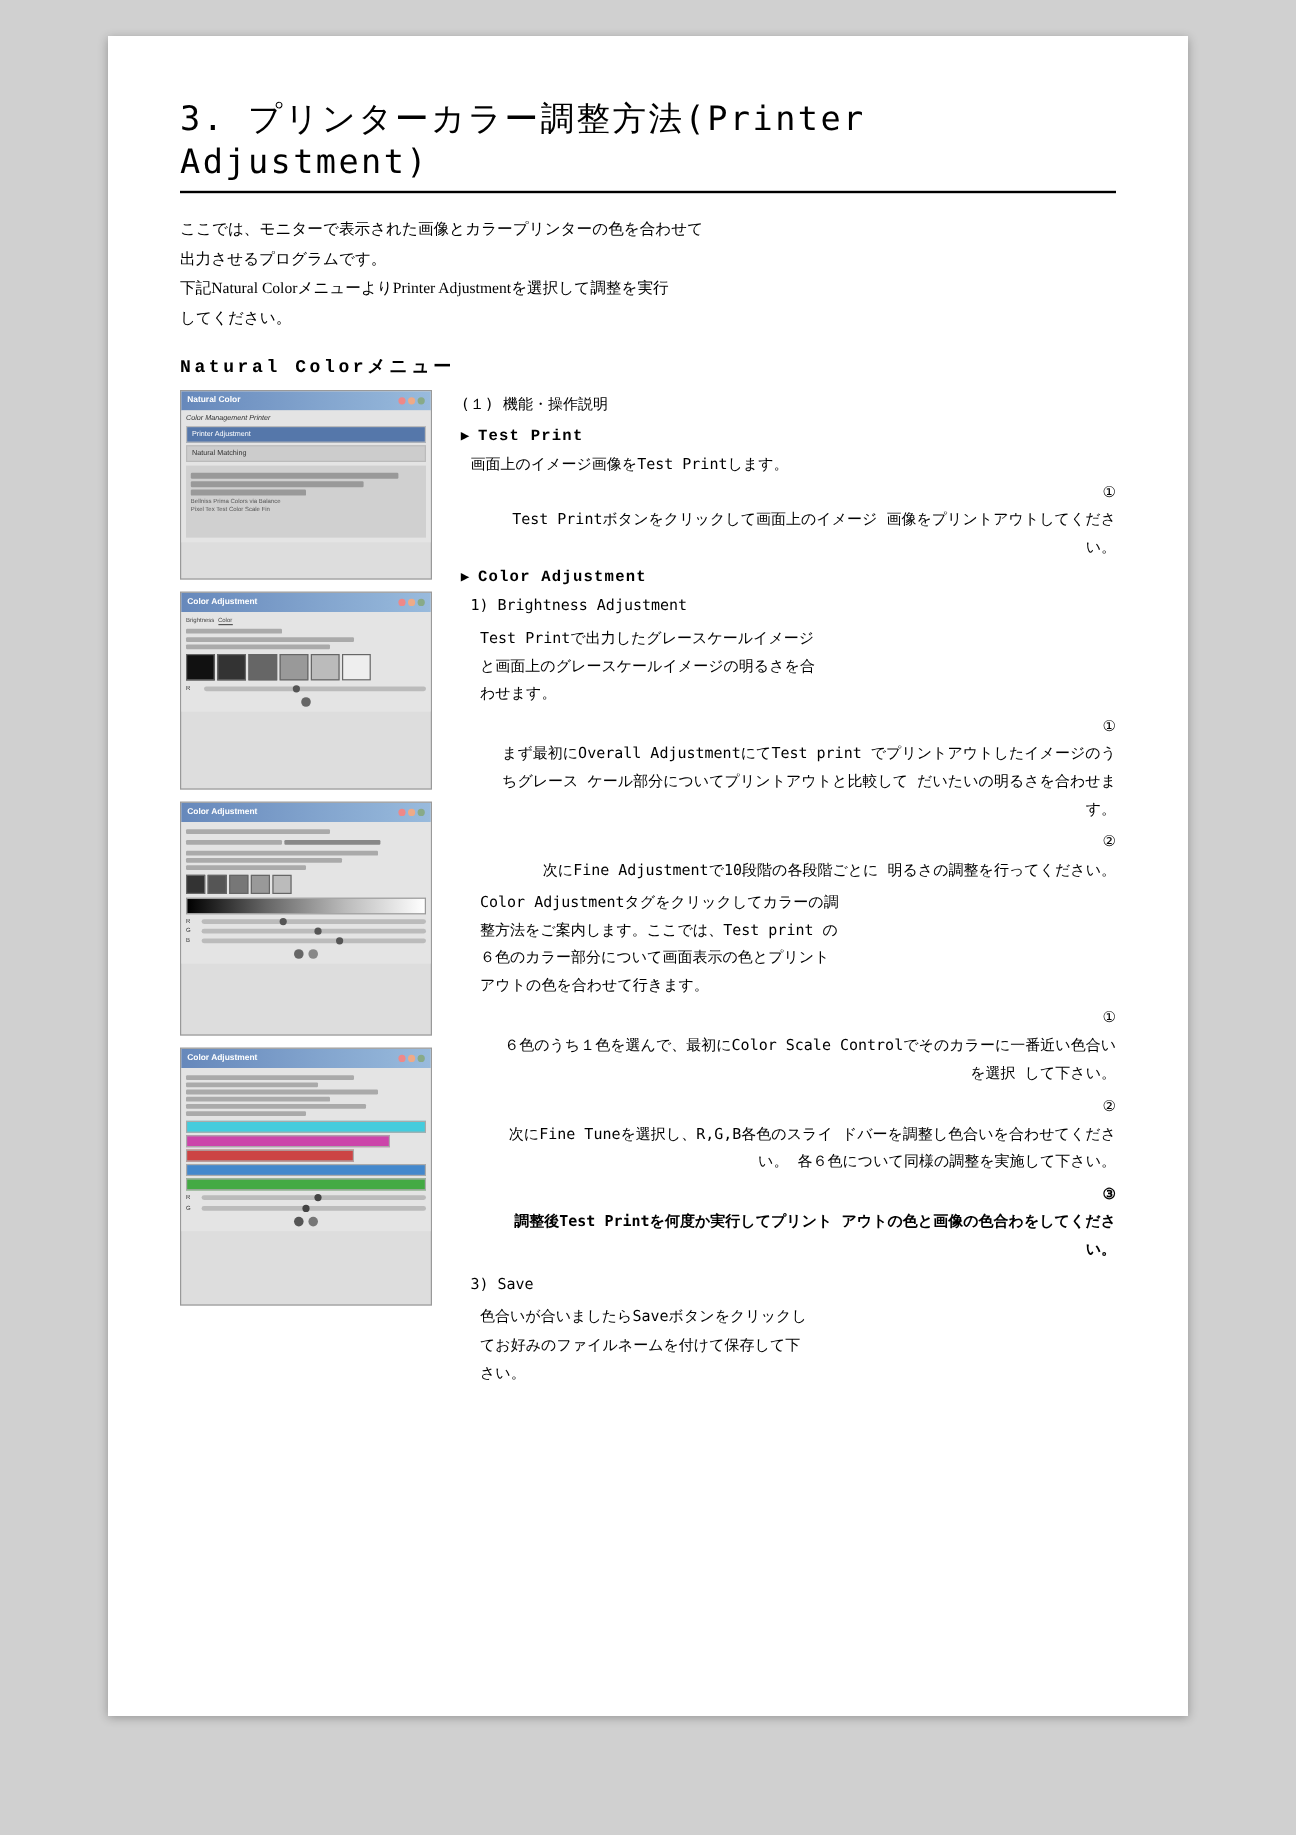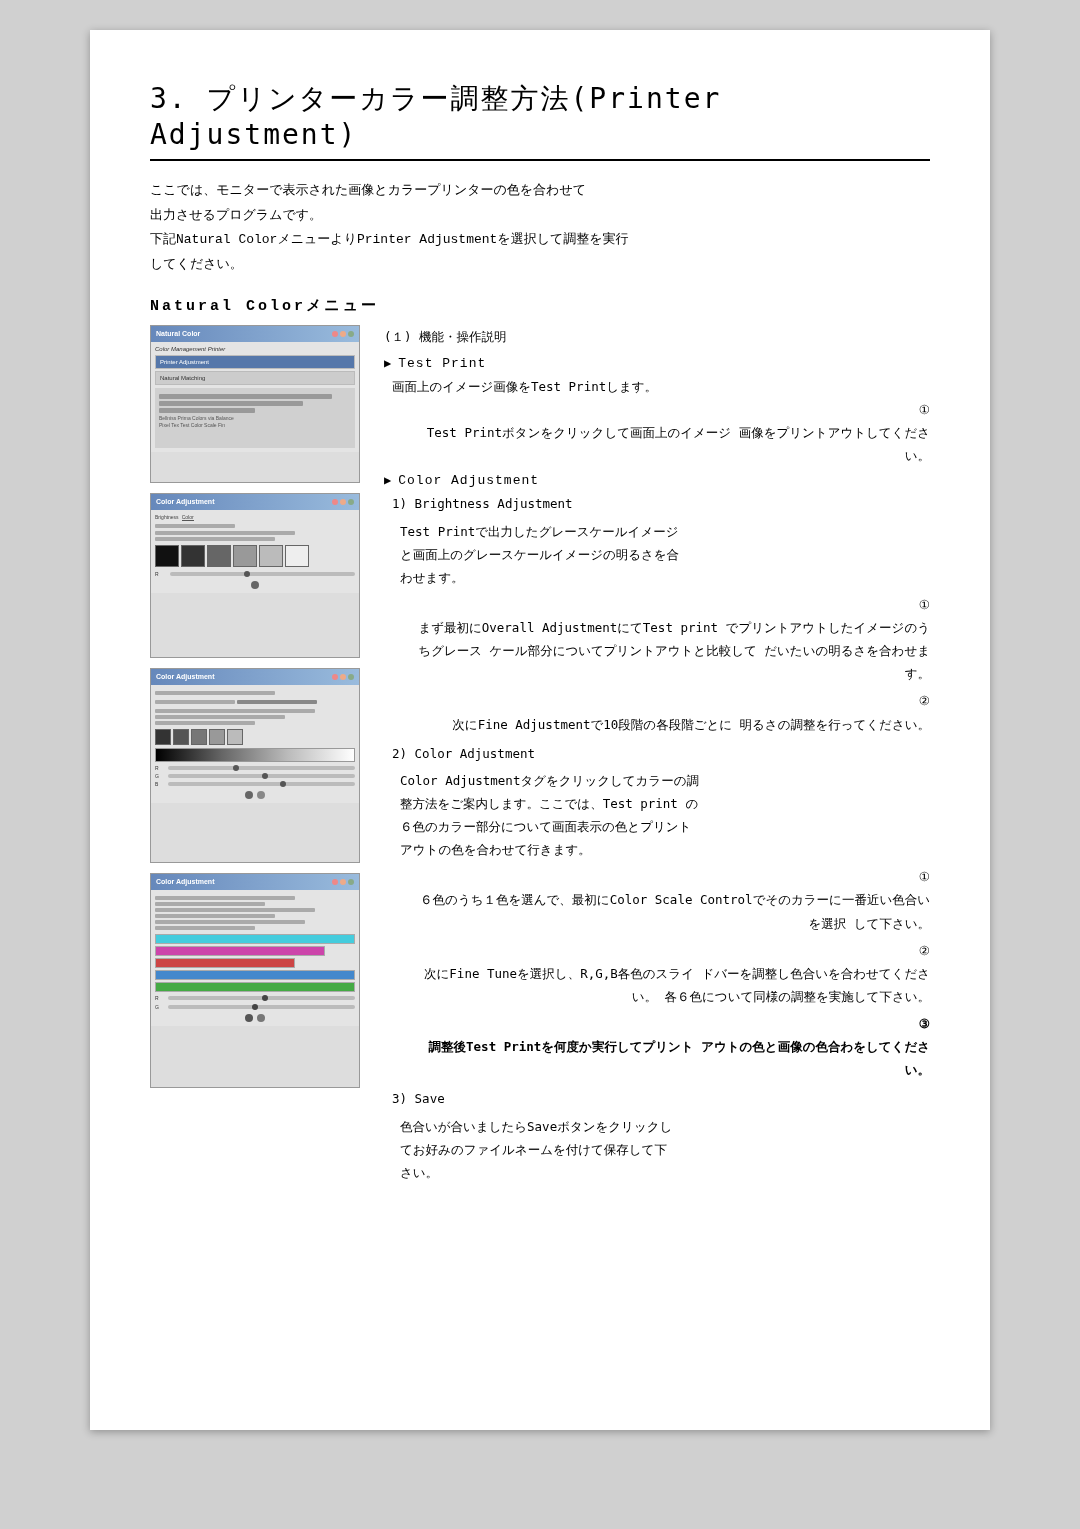--- a/index.html
+++ b/index.html
@@ -25,21 +25,21 @@
       border-bottom: 2px solid #000;
       padding-bottom: 8px;
       margin-bottom: 18px;
       font-family: 'MS Gothic', monospace;
       letter-spacing: 2px;
     }
     .intro-text {
       font-size: 13px;
       line-height: 1.9;
       margin-bottom: 18px;
-      font-family: Liberation Mono, monospace;
+      font-family: Liberation Serif, serif;
     }
     .section-title {
       font-size: 15px;
       font-weight: bold;
       font-family: 'Courier New', monospace;
       letter-spacing: 3px;
       margin-bottom: 10px;
     }
     .content-layout {
       display: flex;
@@ -155,21 +155,21 @@
     .right-col {
       flex: 1;
     }
     .instruction-text {
       font-size: 12.5px;
       line-height: 1.85;
       font-family: 'MS Gothic', monospace;
     }
     .subsection-heading {
       font-size: 13px;
-      font-weight: normal;
+      font-weight: bold;
       margin: 6px 0 4px 0;
       display: flex;
       align-items: center;
       gap: 6px;
       font-family: 'Courier New', monospace;
       letter-spacing: 1px;
     }
     .subsection-heading::before {
       content: '▶';
       font-size: 12px;
@@ -402,21 +402,20 @@
       </div>
       <div class="sub-item" style="margin-left:16px;margin-top:4px;">
         <span class="num">①</span>
         <span class="text">まず最初にOverall AdjustmentにてTest print でプリントアウトしたイメージのうちグレース ケール部分についてプリントアウトと比較して だいたいの明るさを合わせます。</span>
       </div>
       <div class="sub-item" style="margin-left:16px;">
         <span class="num">②</span>
         <span class="text">次にFine Adjustmentで10段階の各段階ごとに 明るさの調整を行ってください。</span>
       </div>
 
-      <div class="instruction-text" style="margin-left:8px;margin-top:6px;margin-bottom:4px;">2) Color Adjustment</div>
       <div class="indent-block">
         <span>Color Adjustmentタグをクリックしてカラーの調</span><br>
         <span>整方法をご案内します。ここでは、Test print の</span><br>
         <span>６色のカラー部分について画面表示の色とプリント</span><br>
         <span>アウトの色を合わせて行きます。</span>
       </div>
       <div class="sub-item" style="margin-left:16px;margin-top:4px;">
         <span class="num">①</span>
         <span class="text"><span>６色のうち１色を選んで、最初にColor Scale Controlでそのカラーに一番近い色合いを選択 して下さい。</span></span>
       </div>

